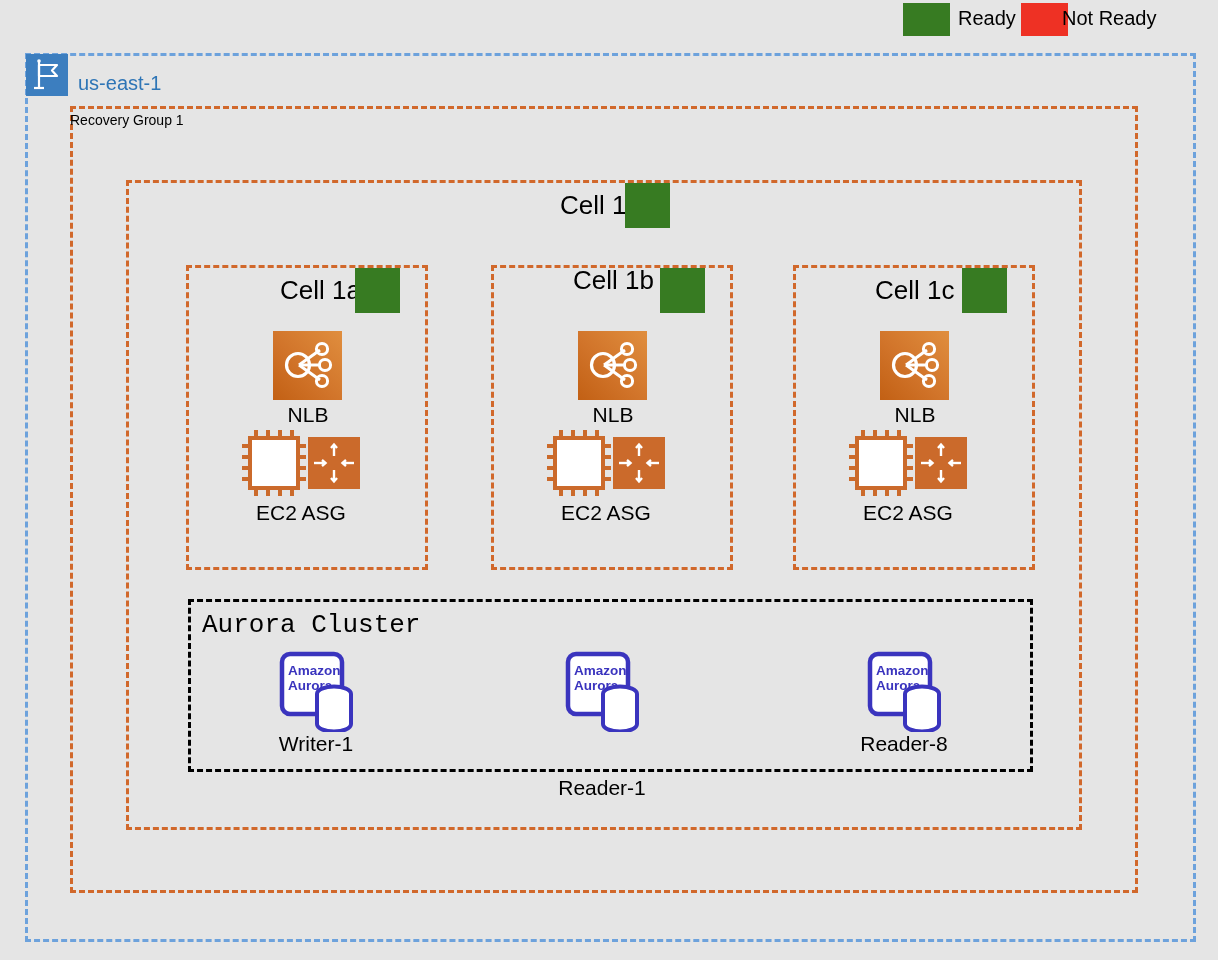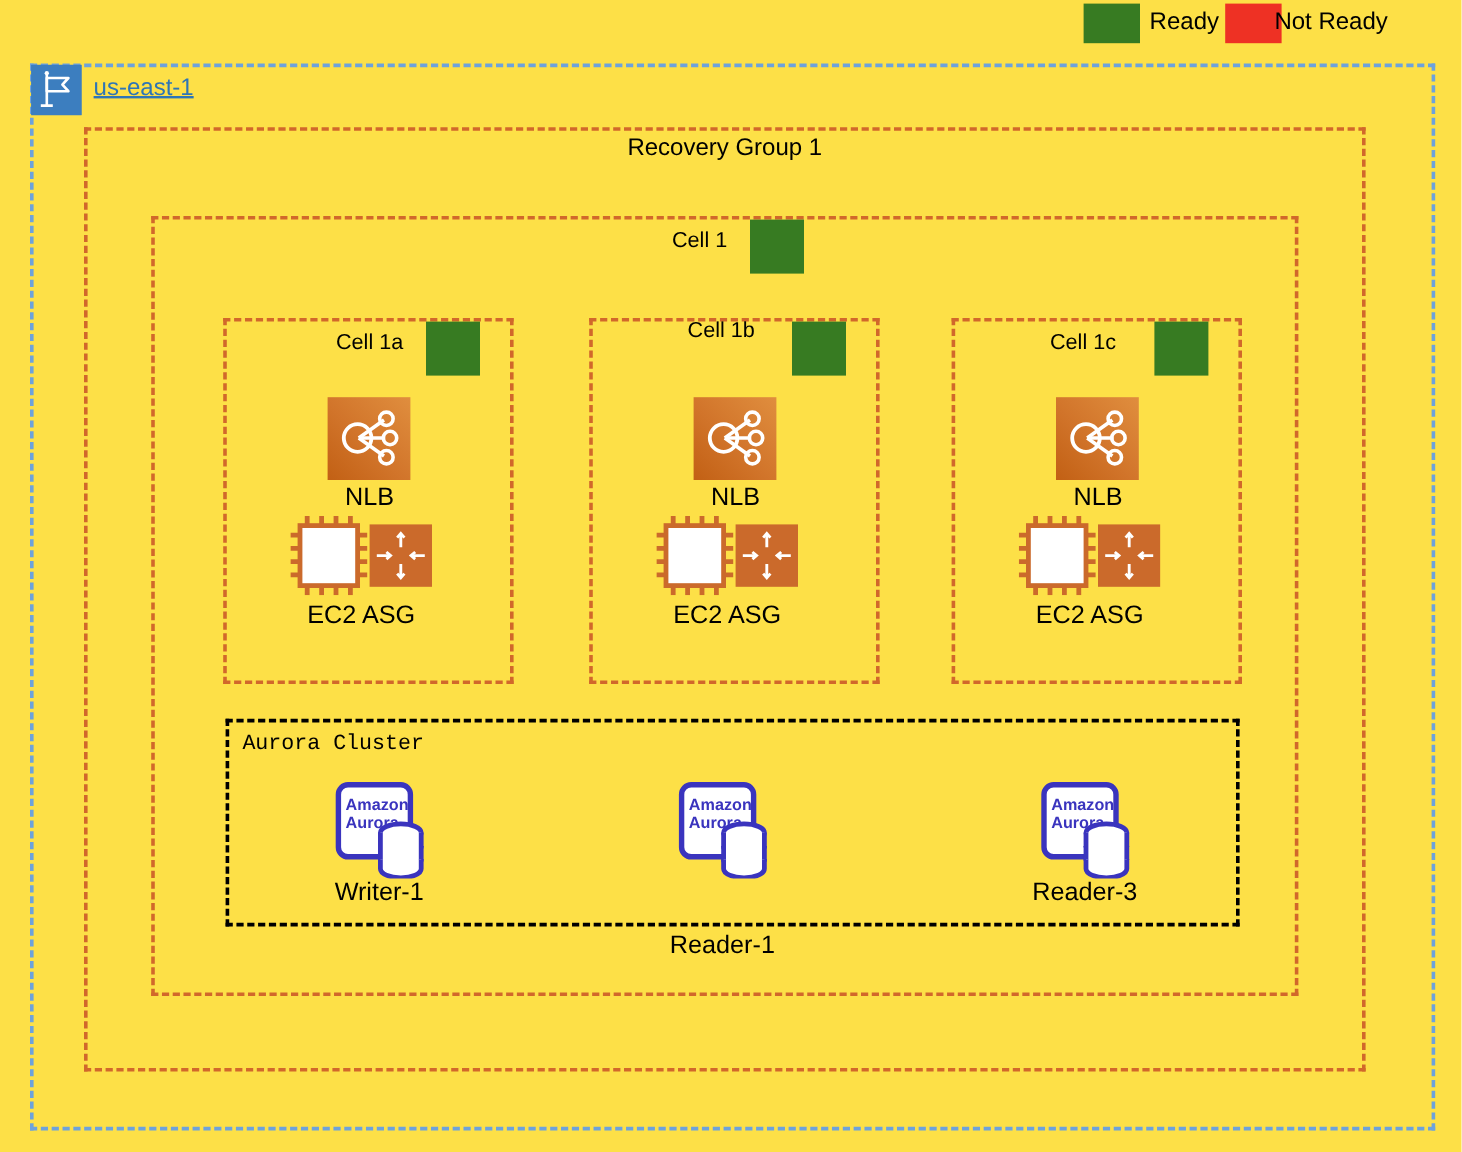--- a/index.html
+++ b/index.html
@@ -8,21 +8,21 @@
     background: #ffffff;
   }
   body {
     font-family: "Liberation Sans", sans-serif;
     color: #000000;
   }
   #canvas {
     position: relative;
     width: 1218px;
     height: 960px;
-    background: #fde047;
+    background: #e5e5e5;
     overflow: hidden;
   }
 
   
   .legend-swatch {
     position: absolute;
     width: 47px;
     height: 33px;
   }
   .legend-label {
@@ -62,28 +62,27 @@
   
   .black-box {
     position: absolute;
     border: 3px dashed #000000;
     box-sizing: border-box;
   }
 
   
   .box-title {
     position: absolute;
-    font-size: 20px;
+    font-size: 14px;
     color: #000;
     white-space: nowrap;
-    text-align: center;
   }
   .cell-title {
     position: absolute;
-    font-size: 18px;
+    font-size: 26px;
     color: #000;
     white-space: nowrap;
   }
   .status-square {
     position: absolute;
     width: 45px;
     height: 45px;
   }
 
   
@@ -137,21 +136,21 @@
 
   <div class="region-icon" style="left:26px; top:54px;">
     <svg width="42" height="42" viewBox="0 0 42 42" xmlns="http://www.w3.org/2000/svg">
       <rect x="0" y="0" width="42" height="42" fill="#3C7EBF"></rect>
       <line x1="13" y1="8" x2="13" y2="34" stroke="#ffffff" stroke-width="2.2"></line>
       <circle cx="13" cy="7" r="1.8" fill="#ffffff"></circle>
       <path d="M13 11 L31 11 L26 16.5 L31 22 L13 22 Z" fill="none" stroke="#ffffff" stroke-width="2.2" stroke-linejoin="round"></path>
       <line x1="8" y1="34" x2="18" y2="34" stroke="#ffffff" stroke-width="2.2"></line>
     </svg>
   </div>
-  <div class="region-label" style="left:78px; top:62px;text-decoration:underline;">us-east-1</div>
+  <div class="region-label" style="left:78px; top:72px;">us-east-1</div>
 
   <div class="orange-box" style="left:70px; top:106px; width:1068px; height:787px;"></div>
   <div class="box-title" style="left:70px; top:112px; width:1068px;">Recovery Group 1</div>
 
   <div class="orange-box" style="left:126px; top:180px; width:956px; height:650px;"></div>
   <div class="cell-title" style="left:560px; top:190px;">Cell 1</div>
   <div class="status-square" style="left:625px; top:183px; background:#377B22;"></div>
 
   <div class="orange-box" style="left:186px; top:265px; width:242px; height:305px;"></div>
   <div class="cell-title" style="left:280px; top:275px;">Cell 1a</div>
@@ -363,15 +362,15 @@
       <g transform="translate(43,38)">
         <ellipse cx="17" cy="8" rx="17" ry="7.5" fill="#ffffff" stroke="#3A34BE" stroke-width="4"></ellipse>
         <path d="M0 8 v11 a17 7.5 0 0 0 34 0 v-11" fill="#ffffff" stroke="#3A34BE" stroke-width="4"></path>
         <path d="M0 19 a17 7.5 0 0 0 34 0" fill="none" stroke="#3A34BE" stroke-width="4"></path>
         <path d="M0 19 v11 a17 7.5 0 0 0 34 0 v-11" fill="#ffffff" stroke="#3A34BE" stroke-width="4"></path>
         <path d="M0 30 a17 7.5 0 0 0 34 0" fill="none" stroke="#3A34BE" stroke-width="4"></path>
         <path d="M0 30 v8 a17 7.5 0 0 0 34 0 v-8" fill="#ffffff" stroke="#3A34BE" stroke-width="4"></path>
       </g>
     </svg>
   </div>
-  <div class="node-caption" style="left:829px; top:732px; width:150px;">Reader-3</div>
+  <div class="node-caption" style="left:829px; top:732px; width:150px;">Reader-8</div>
 
 </div>
 
 </body></html>

